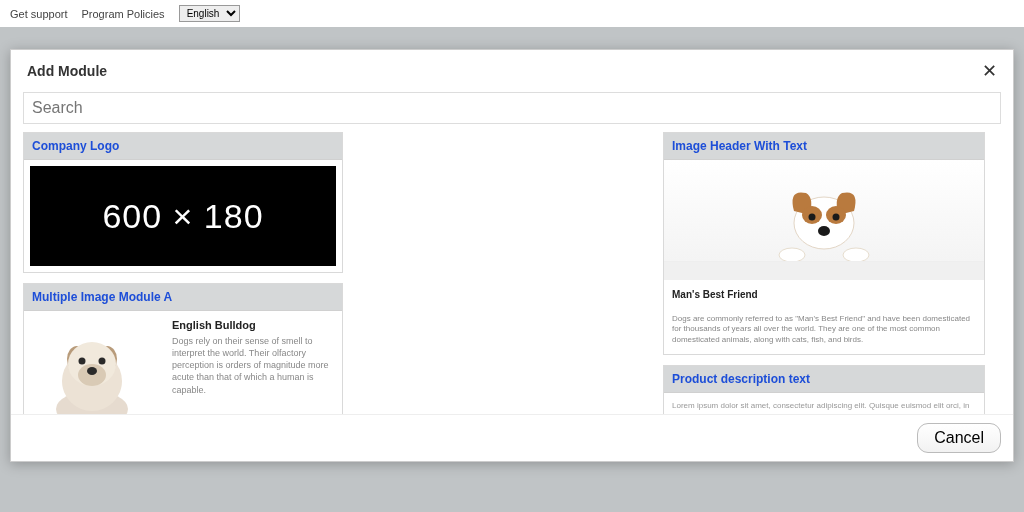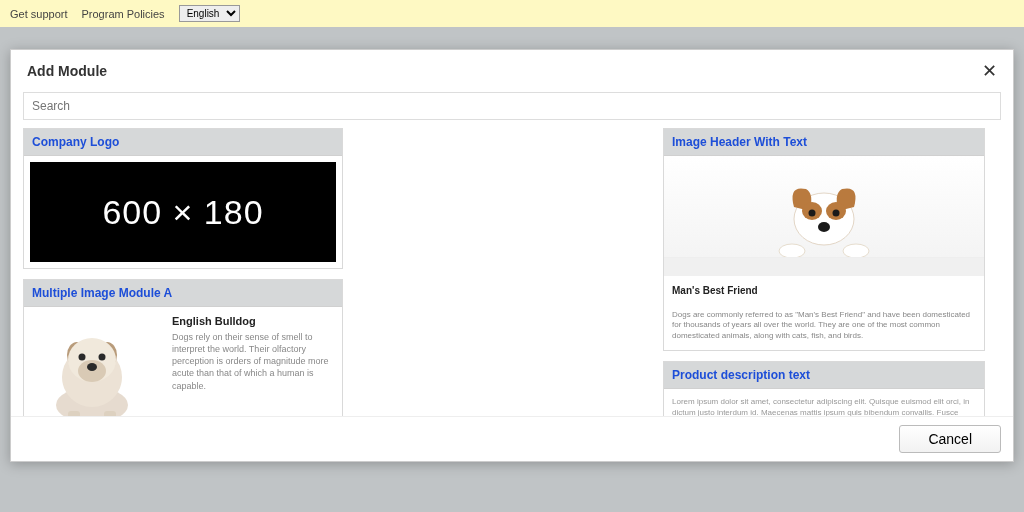--- a/index.html
+++ b/index.html
@@ -1,45 +1,45 @@
 <!DOCTYPE html>
 <html><head>
 <meta charset="utf-8">
 <style>
 *{box-sizing:border-box;margin:0;padding:0}
 body{font-family:Arial,Helvetica,sans-serif;background:#c0c4c6;width:1024px;height:512px;overflow:hidden;position:relative;font-size:12px;color:#333}
-.topbar{height:27px;display:flex;align-items:center;padding:0 10px;gap:14px;background:#fef9c3;font-size:11px;color:#444}
+.topbar{height:27px;display:flex;align-items:center;padding:0 10px;gap:14px;background:#ffffff;font-size:11px;color:#444}
 .topbar .right{margin-left:auto;color:#888}
 .topbar select{font-size:10px;border:1px solid #999;background:#eee;padding:1px 3px}
 .modal{position:absolute;top:49px;left:10px;right:10px;bottom:50px;background:#fff;border:1px solid #ccc;box-shadow:0 2px 12px rgba(0,0,0,0.25);display:flex;flex-direction:column}
 .modal-header{padding:10px 16px;display:flex;align-items:center;font-size:14px;font-weight:bold}
 .modal-header .close{margin-left:auto;font-size:18px;font-weight:normal;cursor:pointer;color:#333}
 .search-wrap{padding:0 12px 8px}
-.search-wrap input{width:100%;border:1px solid #ddd;padding:6px 8px;font-size:12px}
+.search-wrap input{width:100%;border:1px solid #ddd;padding:6px 8px;font-size:16px}
 .modal-body{flex:1;overflow:auto;padding:0 12px;display:flex;gap:320px}
 .col{display:flex;flex-direction:column;gap:10px}
 .col-left{width:320px}
 .col-right{width:322px}
 .card{border:1px solid #d9d9d9;background:#fff}
 .card-h{background:#d6d8d9;padding:6px 8px;font-size:12px;font-weight:bold;color:#1d4ed8;border-bottom:1px solid #d0d0d0}
 .logo-block{background:#000;color:#fff;display:flex;align-items:center;justify-content:center;font-size:34px;font-weight:300;letter-spacing:1px;height:100px;margin:6px}
 .mim-body{display:flex;gap:20px;padding:8px}
 .bulldog{width:120px;height:110px;position:relative;background:#fff}
 .bulldog svg{width:100%;height:100%}
 .mim-text{flex:1;font-size:10px;color:#555}
 .mim-text .ttl{font-weight:bold;font-size:11px;margin-bottom:4px;color:#222}
 .mim-text .desc{font-size:9px;color:#888;line-height:1.35}
 .hero-dog{height:102px;background:linear-gradient(#fff,#f4f4f4);display:flex;align-items:flex-end;justify-content:center;border-bottom:1px solid #eee}
 .hero-dog svg{width:120px;height:90px}
 .hero-bar{height:18px;background:#f0f0f0}
 .hero-txt{padding:8px;font-size:8px;color:#888;line-height:1.35}
 .hero-txt .httl{font-weight:bold;font-size:10px;color:#222;margin-bottom:12px}
 .pdesc{padding:8px;font-size:8px;color:#999;line-height:1.35}
 .modal-footer{padding:8px 12px;display:flex;justify-content:flex-end;border-top:1px solid #eee;background:#fff}
-.btn{border:1px solid #bbb;border-radius:3px;background:linear-gradient(#fff,#f2f2f2);padding:5px 28px;font-size:14px;cursor:pointer}
+.btn{border:1px solid #bbb;border-radius:11px;background:linear-gradient(#fff,#f2f2f2);padding:5px 16px;font-size:16px;cursor:pointer}
 .hr-thin{height:4px;background:#eee;margin-top:6px}
 </style>
 </head>
 <body>
 
 <div class="topbar">
   <a>Get support</a>
   <a>Program Policies</a>
   <select><option>English</option></select>
 </div>

